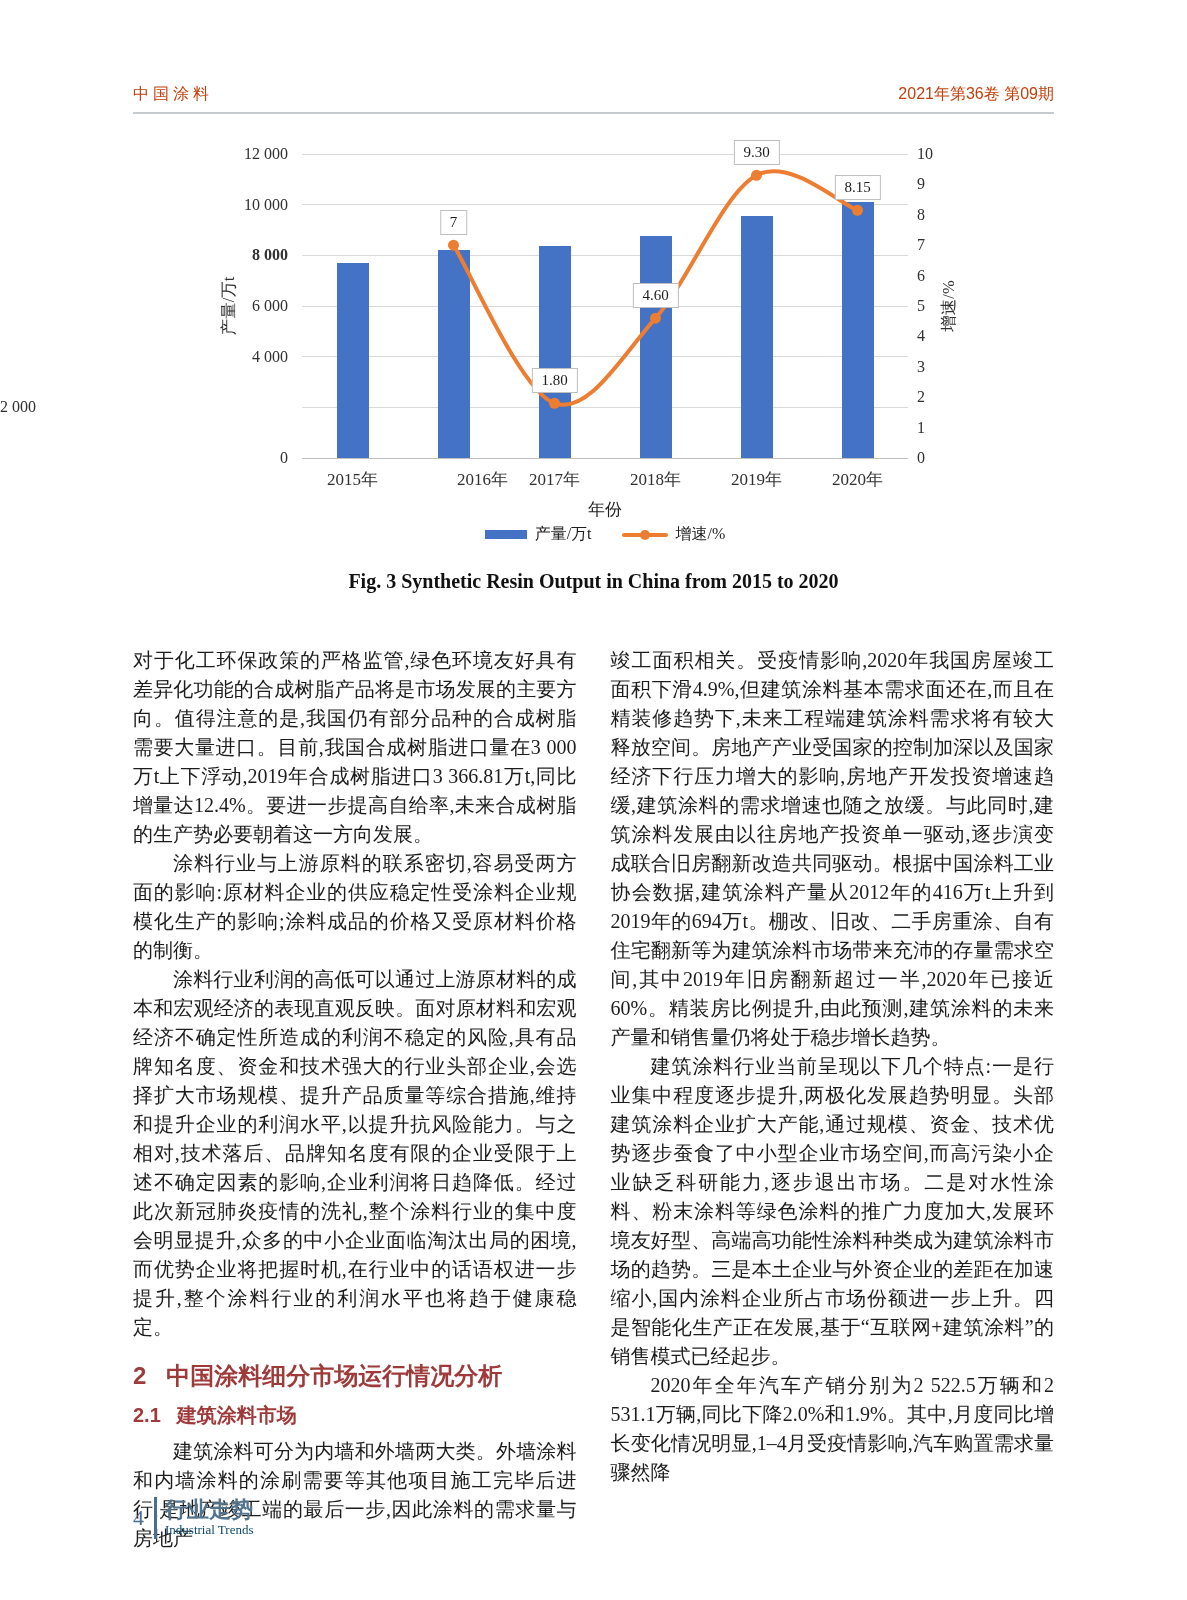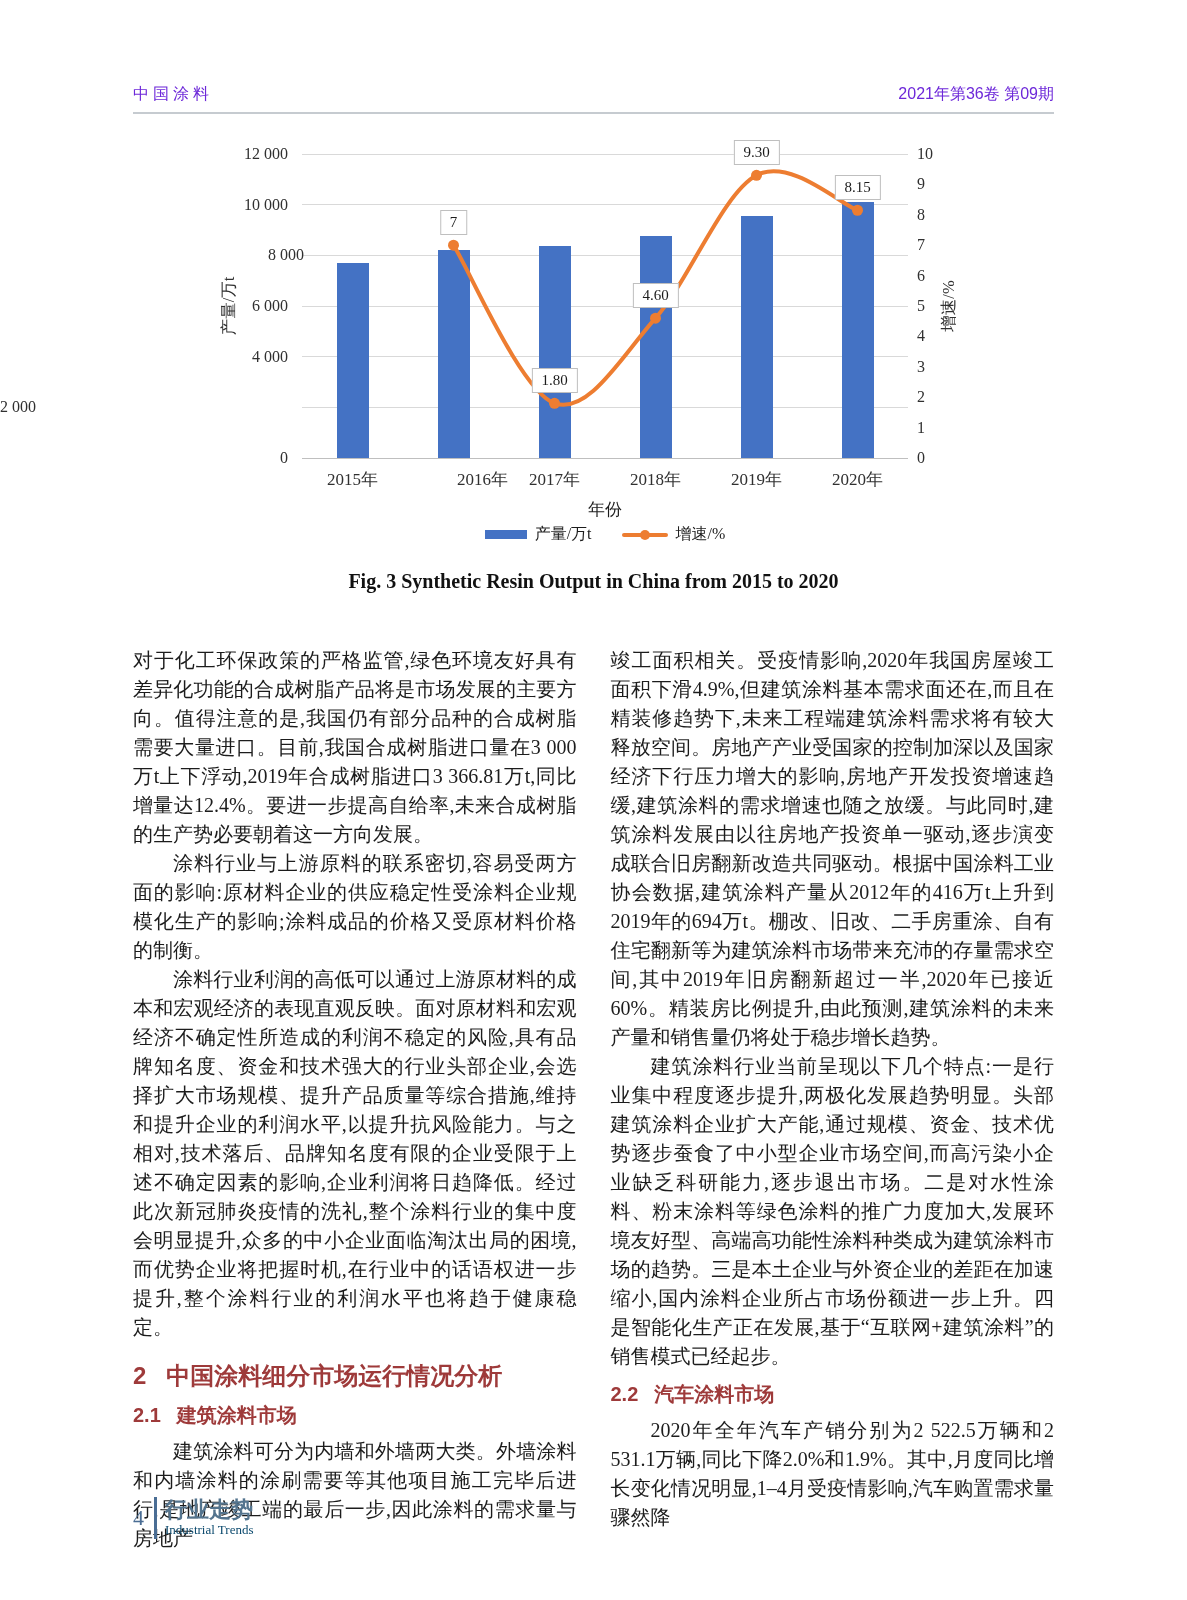--- a/index.html
+++ b/index.html
@@ -2,21 +2,21 @@
 <html><head>
 <meta charset="utf-8">
 <style>
   html,body{margin:0;padding:0;background:#e8e8e8;}
   .page{position:relative;width:1187px;height:1600px;background:#ffffff;margin:0 auto;overflow:hidden;
         font-family:"Liberation Serif","DejaVu Serif",serif;color:#1c1c1c;}
 
   
   .header{position:absolute;top:84px;left:133px;width:921px;display:flex;justify-content:space-between;
           align-items:flex-end;padding-bottom:7px;border-bottom:2px solid #c6cbd0;
-          font-family:"Liberation Sans","DejaVu Sans",sans-serif;font-size:16px;color:#6d28d9;}
+          font-family:"Liberation Sans","DejaVu Sans",sans-serif;font-size:16px;color:#c2410c;}
   .header .jname{letter-spacing:4px;}
 
   
   .figure{position:absolute;top:130px;left:0;width:1187px;height:472px;}
   .plot{position:absolute;left:302px;top:24px;width:606px;height:304px;}
   [data-name="grid-line"]{pointer-events:none;}
   [data-name="y-axis-tick-label"],[data-name="y2-axis-tick-label"]{
       position:absolute;font-size:16px;color:#303030;line-height:22px;}
   [data-name="x-axis-tick-label"]{position:absolute;font-size:17px;color:#303030;}
   [data-name="data-label"]{position:absolute;font-size:15px;color:#1c1c1c;background:#fff;
@@ -110,21 +110,21 @@
           <span class="dot" data-name="legend-line-dot"></span>
         </span>
         <span data-name="legend-line-label">增速/%</span>
       </span>
     </div>
     <div class="cap-en" data-name="figure-caption-en">Fig. 3  Synthetic Resin Output in China from 2015 to 2020</div>
   <div data-name="y-axis-tick-label" style="position: absolute; left: 0px; width: 288px; top: 317px; text-align: right;">0</div>
       <div data-name="y-axis-tick-label" style="position: absolute; left: 0px; width: 288px; top: 266.333px; text-align: left;">2 000</div>
       <div data-name="y-axis-tick-label" style="position: absolute; left: 0px; width: 288px; top: 215.667px; text-align: right;">4 000</div>
       <div data-name="y-axis-tick-label" style="position: absolute; left: 0px; width: 288px; top: 165px; text-align: right;">6 000</div>
-      <div data-name="y-axis-tick-label" style="position: absolute; left: 16px; width: 288px; top: 114.333px; text-align: right;">8 000</div>
+      <div data-name="y-axis-tick-label" style="position: absolute; left: 0px; width: 288px; top: 114.333px; text-align: right; font-weight: bold;">8 000</div>
       <div data-name="y-axis-tick-label" style="position: absolute; left: 0px; width: 288px; top: 63.6667px; text-align: right;">10 000</div>
       <div data-name="y-axis-tick-label" style="position: absolute; left: 0px; width: 288px; top: 13px; text-align: right;">12 000</div>
       <div data-name="y2-axis-tick-label" style="position: absolute; left: 917px; top: 317px;">0</div>
       <div data-name="y2-axis-tick-label" style="position: absolute; left: 917px; top: 286.6px;">1</div>
       <div data-name="y2-axis-tick-label" style="position: absolute; left: 917px; top: 256.2px;">2</div>
       <div data-name="y2-axis-tick-label" style="position: absolute; left: 917px; top: 225.8px;">3</div>
       <div data-name="y2-axis-tick-label" style="position: absolute; left: 917px; top: 195.4px;">4</div>
       <div data-name="y2-axis-tick-label" style="position: absolute; left: 917px; top: 165px;">5</div>
       <div data-name="y2-axis-tick-label" style="position: absolute; left: 917px; top: 134.6px;">6</div>
       <div data-name="y2-axis-tick-label" style="position: absolute; left: 917px; top: 104.2px;">7</div>
@@ -148,23 +148,20 @@
         <span class="num" data-name="section-number">2</span><span data-name="section-title">中国涂料细分市场运行情况分析</span>
       </div>
       <div class="h3" data-name="subsection-heading-2-1">
         <span class="num" data-name="subsection-number">2.1</span><span data-name="subsection-title">建筑涂料市场</span>
       </div>
       <p class="indent" data-name="paragraph">建筑涂料可分为内墙和外墙两大类。外墙涂料和内墙涂料的涂刷需要等其他项目施工完毕后进行,是地产竣工端的最后一步,因此涂料的需求量与房地产</p>
     </div>
     <div class="col" data-name="right-column">
       <p data-name="paragraph">竣工面积相关。受疫情影响,2020年我国房屋竣工面积下滑4.9%,但建筑涂料基本需求面还在,而且在精装修趋势下,未来工程端建筑涂料需求将有较大释放空间。房地产产业受国家的控制加深以及国家经济下行压力增大的影响,房地产开发投资增速趋缓,建筑涂料的需求增速也随之放缓。与此同时,建筑涂料发展由以往房地产投资单一驱动,逐步演变成联合旧房翻新改造共同驱动。根据中国涂料工业协会数据,建筑涂料产量从2012年的416万t上升到2019年的694万t。棚改、旧改、二手房重涂、自有住宅翻新等为建筑涂料市场带来充沛的存量需求空间,其中2019年旧房翻新超过一半,2020年已接近60%。精装房比例提升,由此预测,建筑涂料的未来产量和销售量仍将处于稳步增长趋势。</p>
       <p class="indent" data-name="paragraph">建筑涂料行业当前呈现以下几个特点:一是行业集中程度逐步提升,两极化发展趋势明显。头部建筑涂料企业扩大产能,通过规模、资金、技术优势逐步蚕食了中小型企业市场空间,而高污染小企业缺乏科研能力,逐步退出市场。二是对水性涂料、粉末涂料等绿色涂料的推广力度加大,发展环境友好型、高端高功能性涂料种类成为建筑涂料市场的趋势。三是本土企业与外资企业的差距在加速缩小,国内涂料企业所占市场份额进一步上升。四是智能化生产正在发展,基于“互联网+建筑涂料”的销售模式已经起步。</p>
-      <div class="h3" data-name="subsection-heading-2-2">
-        <span class="num" data-name="subsection-number">2.2</span><span data-name="subsection-title">汽车涂料市场</span>
-      </div>
       <p class="indent" data-name="paragraph">2020年全年汽车产销分别为2 522.5万辆和2 531.1万辆,同比下降2.0%和1.9%。其中,月度同比增长变化情况明显,1–4月受疫情影响,汽车购置需求量骤然降</p>
     </div>
   </div>
 
   <div class="footer" data-name="page-footer">
     <span class="pnum" data-name="page-number">4</span>
     <span class="vbar" data-name="footer-divider"></span>
     <span>
       <div class="sec-zh" data-name="footer-section-zh">行业走势</div>
       <div class="sec-en" data-name="footer-section-en">Industrial Trends</div>

